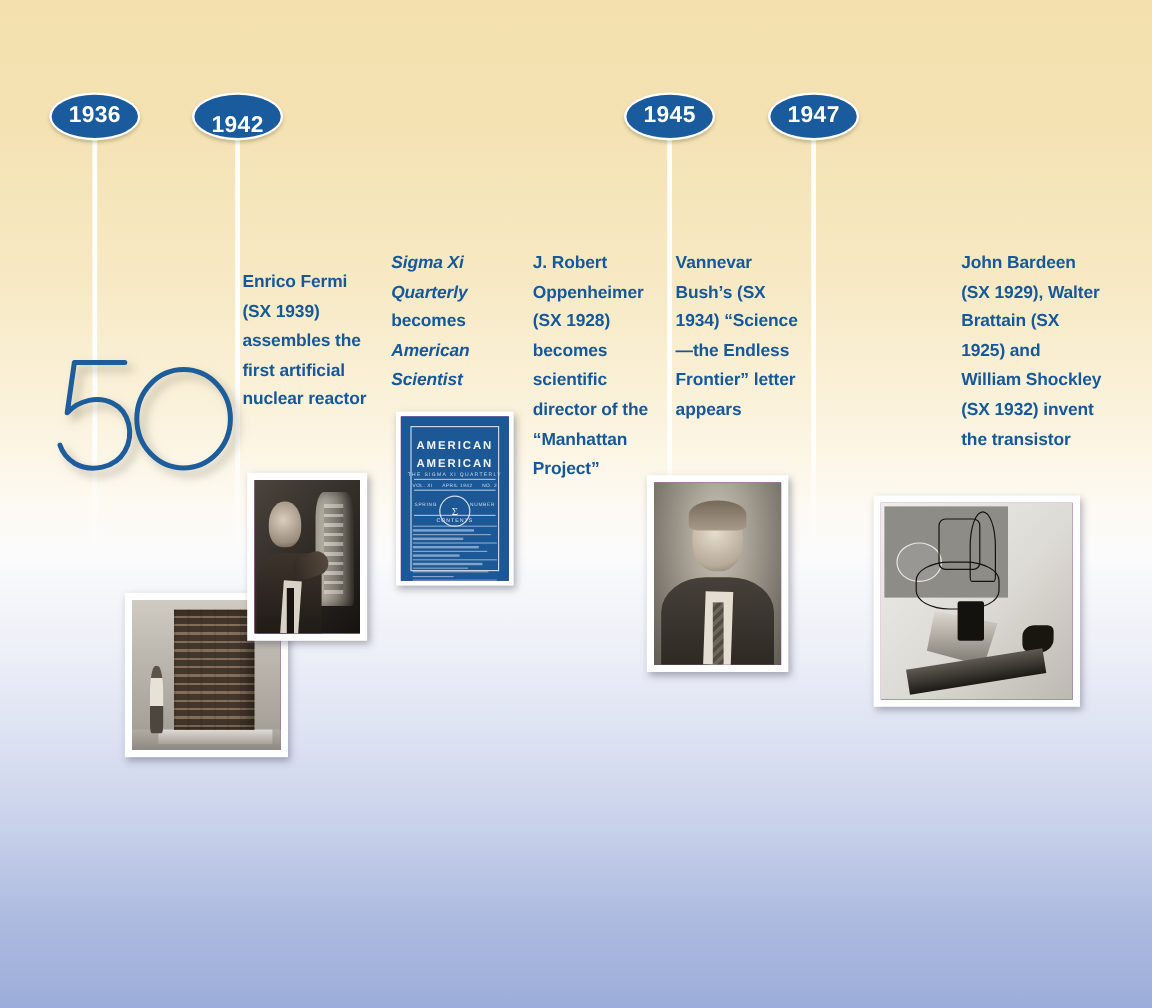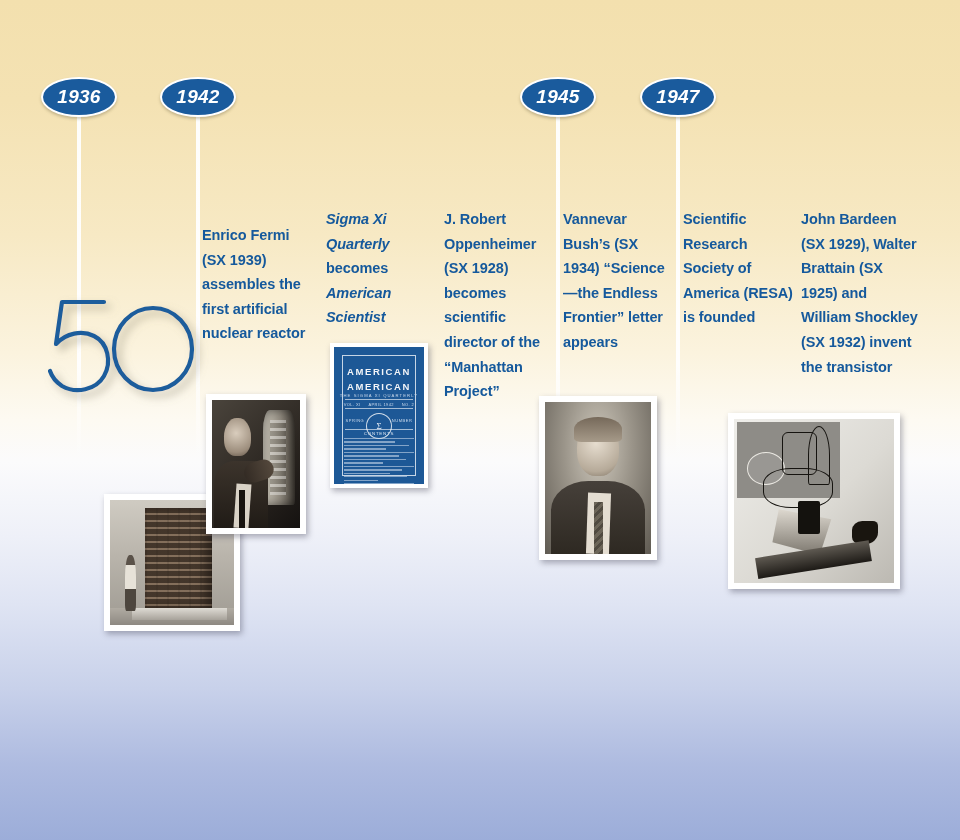--- a/index.html
+++ b/index.html
@@ -47,21 +47,20 @@
     width: 76px;
     height: 40px;
     border-radius: 50%;
     background: #1a5b9d;
     border: 2px solid #ffffff;
     box-shadow: 0 2px 3px rgba(90,80,50,0.30);
     display: flex;
     align-items: center;
     justify-content: center;
     z-index: 6;
-    font-style: italic;
   }
   .bubble span {
     color: #ffffff;
     font-size: 19px;
     font-weight: bold;
     letter-spacing: 0.3px;
     line-height: 1;
     padding-bottom: 1px;
   }
 
@@ -277,21 +276,21 @@
 <div id="stage">
 
   <div class="vline" style="left:77px;"></div>
   <div class="vline" style="left:196px;"></div>
   <div class="vline" style="left:556px;"></div>
   <div class="vline" style="left:676px;"></div>
 
   <div class="bubble" style="left:41px; top:77px;">
     <span>1936</span>
   </div>
-  <div class="bubble" style="left:160px; top:77px;">
+  <div class="bubble" style="left:160px; top:77px;align-items:flex-end;">
     <span>1942</span>
   </div>
   <div class="bubble" style="left:520px; top:77px;">
     <span>1945</span>
   </div>
   <div class="bubble" style="left:640px; top:77px;">
     <span>1947</span>
   </div>
 
   <div id="fifty">
@@ -391,23 +390,20 @@
     <div class="inner">
       <div class="bush-bg"></div>
       <div class="bush-body"></div>
       <div class="bush-shirt"></div>
       <div class="bush-tie"></div>
       <div class="bush-head"></div>
       <div class="bush-hair"></div>
     </div>
   </div>
 
-  <div class="col" style="left:683px; top:207px; width:118px;">
-    <span>Scientific Research Society of America (RESA) is founded</span>
-  </div>
 
   <div class="col" style="left:801px; top:207px; width:118px;">
     <span>John Bardeen (SX 1929), Walter Brattain (SX 1925) and William Shockley (SX 1932) invent the transistor</span>
   </div>
 
   <div class="photo" style="left:728px; top:413px; width:172px; height:176px;">
     <div class="inner">
       <div class="tr-bg"></div>
       <div class="tr-panel"></div>
       <div class="tr-bulb"></div>

